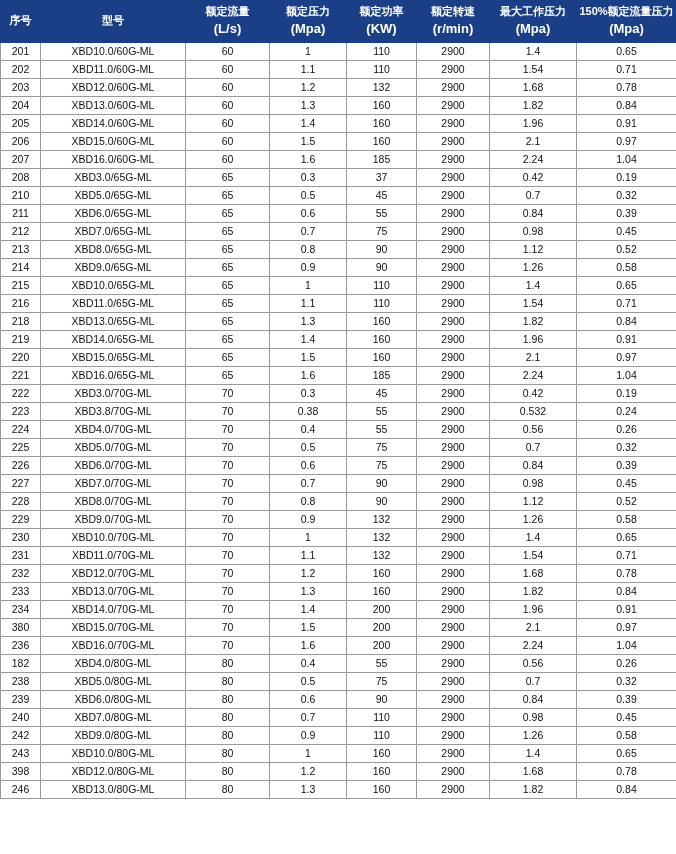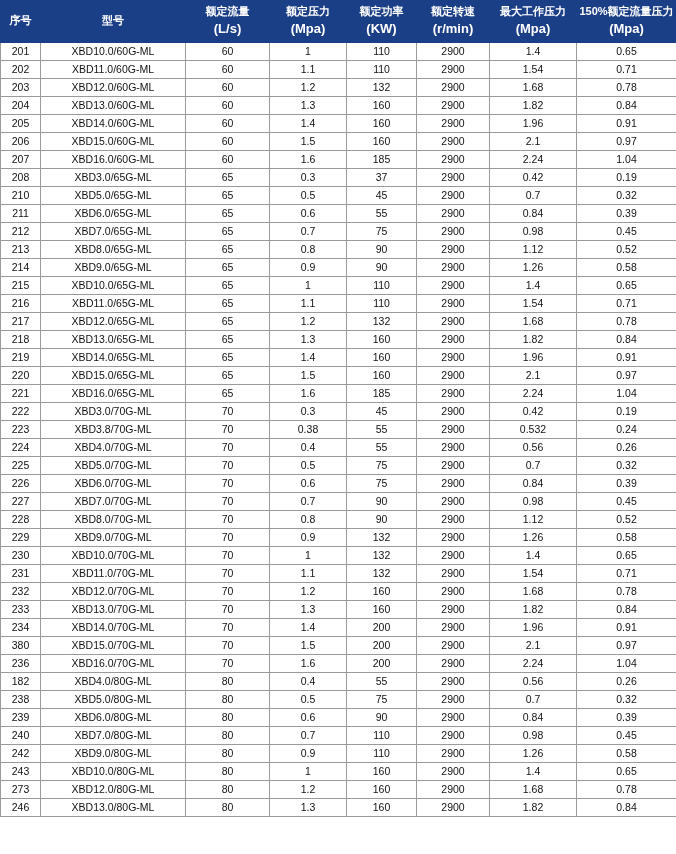--- a/index.html
+++ b/index.html
@@ -225,281 +225,271 @@
         <td>216</td>
         <td>XBD11.0/65G-ML</td>
         <td>65</td>
         <td>1.1</td>
         <td>110</td>
         <td>2900</td>
         <td>1.54</td>
         <td>0.71</td>
       </tr>
       <tr>
-        <td>217</td>
-        <td>XBD12.0/65G-ML</td>
-        <td>65</td>
+        <td>218</td>
+        <td>XBD13.0/65G-ML</td>
+        <td>65</td>
+        <td>1.3</td>
+        <td>160</td>
+        <td>2900</td>
+        <td>1.82</td>
+        <td>0.84</td>
+      </tr>
+      <tr>
+        <td>219</td>
+        <td>XBD14.0/65G-ML</td>
+        <td>65</td>
+        <td>1.4</td>
+        <td>160</td>
+        <td>2900</td>
+        <td>1.96</td>
+        <td>0.91</td>
+      </tr>
+      <tr>
+        <td>220</td>
+        <td>XBD15.0/65G-ML</td>
+        <td>65</td>
+        <td>1.5</td>
+        <td>160</td>
+        <td>2900</td>
+        <td>2.1</td>
+        <td>0.97</td>
+      </tr>
+      <tr>
+        <td>221</td>
+        <td>XBD16.0/65G-ML</td>
+        <td>65</td>
+        <td>1.6</td>
+        <td>185</td>
+        <td>2900</td>
+        <td>2.24</td>
+        <td>1.04</td>
+      </tr>
+      <tr>
+        <td>222</td>
+        <td>XBD3.0/70G-ML</td>
+        <td>70</td>
+        <td>0.3</td>
+        <td>45</td>
+        <td>2900</td>
+        <td>0.42</td>
+        <td>0.19</td>
+      </tr>
+      <tr>
+        <td>223</td>
+        <td>XBD3.8/70G-ML</td>
+        <td>70</td>
+        <td>0.38</td>
+        <td>55</td>
+        <td>2900</td>
+        <td>0.532</td>
+        <td>0.24</td>
+      </tr>
+      <tr>
+        <td>224</td>
+        <td>XBD4.0/70G-ML</td>
+        <td>70</td>
+        <td>0.4</td>
+        <td>55</td>
+        <td>2900</td>
+        <td>0.56</td>
+        <td>0.26</td>
+      </tr>
+      <tr>
+        <td>225</td>
+        <td>XBD5.0/70G-ML</td>
+        <td>70</td>
+        <td>0.5</td>
+        <td>75</td>
+        <td>2900</td>
+        <td>0.7</td>
+        <td>0.32</td>
+      </tr>
+      <tr>
+        <td>226</td>
+        <td>XBD6.0/70G-ML</td>
+        <td>70</td>
+        <td>0.6</td>
+        <td>75</td>
+        <td>2900</td>
+        <td>0.84</td>
+        <td>0.39</td>
+      </tr>
+      <tr>
+        <td>227</td>
+        <td>XBD7.0/70G-ML</td>
+        <td>70</td>
+        <td>0.7</td>
+        <td>90</td>
+        <td>2900</td>
+        <td>0.98</td>
+        <td>0.45</td>
+      </tr>
+      <tr>
+        <td>228</td>
+        <td>XBD8.0/70G-ML</td>
+        <td>70</td>
+        <td>0.8</td>
+        <td>90</td>
+        <td>2900</td>
+        <td>1.12</td>
+        <td>0.52</td>
+      </tr>
+      <tr>
+        <td>229</td>
+        <td>XBD9.0/70G-ML</td>
+        <td>70</td>
+        <td>0.9</td>
+        <td>132</td>
+        <td>2900</td>
+        <td>1.26</td>
+        <td>0.58</td>
+      </tr>
+      <tr>
+        <td>230</td>
+        <td>XBD10.0/70G-ML</td>
+        <td>70</td>
+        <td>1</td>
+        <td>132</td>
+        <td>2900</td>
+        <td>1.4</td>
+        <td>0.65</td>
+      </tr>
+      <tr>
+        <td>231</td>
+        <td>XBD11.0/70G-ML</td>
+        <td>70</td>
+        <td>1.1</td>
+        <td>132</td>
+        <td>2900</td>
+        <td>1.54</td>
+        <td>0.71</td>
+      </tr>
+      <tr>
+        <td>232</td>
+        <td>XBD12.0/70G-ML</td>
+        <td>70</td>
         <td>1.2</td>
-        <td>132</td>
+        <td>160</td>
         <td>2900</td>
         <td>1.68</td>
         <td>0.78</td>
       </tr>
       <tr>
-        <td>218</td>
-        <td>XBD13.0/65G-ML</td>
-        <td>65</td>
+        <td>233</td>
+        <td>XBD13.0/70G-ML</td>
+        <td>70</td>
         <td>1.3</td>
         <td>160</td>
         <td>2900</td>
         <td>1.82</td>
         <td>0.84</td>
       </tr>
       <tr>
-        <td>219</td>
-        <td>XBD14.0/65G-ML</td>
-        <td>65</td>
-        <td>1.4</td>
-        <td>160</td>
+        <td>234</td>
+        <td>XBD14.0/70G-ML</td>
+        <td>70</td>
+        <td>1.4</td>
+        <td>200</td>
         <td>2900</td>
         <td>1.96</td>
         <td>0.91</td>
       </tr>
       <tr>
-        <td>220</td>
-        <td>XBD15.0/65G-ML</td>
-        <td>65</td>
+        <td>380</td>
+        <td>XBD15.0/70G-ML</td>
+        <td>70</td>
         <td>1.5</td>
-        <td>160</td>
+        <td>200</td>
         <td>2900</td>
         <td>2.1</td>
         <td>0.97</td>
       </tr>
       <tr>
-        <td>221</td>
-        <td>XBD16.0/65G-ML</td>
-        <td>65</td>
+        <td>236</td>
+        <td>XBD16.0/70G-ML</td>
+        <td>70</td>
         <td>1.6</td>
-        <td>185</td>
+        <td>200</td>
         <td>2900</td>
         <td>2.24</td>
         <td>1.04</td>
       </tr>
       <tr>
-        <td>222</td>
-        <td>XBD3.0/70G-ML</td>
-        <td>70</td>
-        <td>0.3</td>
-        <td>45</td>
-        <td>2900</td>
-        <td>0.42</td>
-        <td>0.19</td>
-      </tr>
-      <tr>
-        <td>223</td>
-        <td>XBD3.8/70G-ML</td>
-        <td>70</td>
-        <td>0.38</td>
-        <td>55</td>
-        <td>2900</td>
-        <td>0.532</td>
-        <td>0.24</td>
-      </tr>
-      <tr>
-        <td>224</td>
-        <td>XBD4.0/70G-ML</td>
-        <td>70</td>
+        <td>182</td>
+        <td>XBD4.0/80G-ML</td>
+        <td>80</td>
         <td>0.4</td>
         <td>55</td>
         <td>2900</td>
         <td>0.56</td>
         <td>0.26</td>
       </tr>
       <tr>
-        <td>225</td>
-        <td>XBD5.0/70G-ML</td>
-        <td>70</td>
+        <td>238</td>
+        <td>XBD5.0/80G-ML</td>
+        <td>80</td>
         <td>0.5</td>
         <td>75</td>
         <td>2900</td>
         <td>0.7</td>
         <td>0.32</td>
       </tr>
       <tr>
-        <td>226</td>
-        <td>XBD6.0/70G-ML</td>
-        <td>70</td>
+        <td>239</td>
+        <td>XBD6.0/80G-ML</td>
+        <td>80</td>
         <td>0.6</td>
-        <td>75</td>
+        <td>90</td>
         <td>2900</td>
         <td>0.84</td>
         <td>0.39</td>
       </tr>
       <tr>
-        <td>227</td>
-        <td>XBD7.0/70G-ML</td>
-        <td>70</td>
+        <td>240</td>
+        <td>XBD7.0/80G-ML</td>
+        <td>80</td>
         <td>0.7</td>
-        <td>90</td>
+        <td>110</td>
         <td>2900</td>
         <td>0.98</td>
         <td>0.45</td>
       </tr>
       <tr>
-        <td>228</td>
-        <td>XBD8.0/70G-ML</td>
-        <td>70</td>
-        <td>0.8</td>
-        <td>90</td>
-        <td>2900</td>
-        <td>1.12</td>
-        <td>0.52</td>
-      </tr>
-      <tr>
-        <td>229</td>
-        <td>XBD9.0/70G-ML</td>
-        <td>70</td>
+        <td>242</td>
+        <td>XBD9.0/80G-ML</td>
+        <td>80</td>
         <td>0.9</td>
-        <td>132</td>
+        <td>110</td>
         <td>2900</td>
         <td>1.26</td>
         <td>0.58</td>
       </tr>
       <tr>
-        <td>230</td>
-        <td>XBD10.0/70G-ML</td>
-        <td>70</td>
-        <td>1</td>
-        <td>132</td>
-        <td>2900</td>
-        <td>1.4</td>
-        <td>0.65</td>
-      </tr>
-      <tr>
-        <td>231</td>
-        <td>XBD11.0/70G-ML</td>
-        <td>70</td>
-        <td>1.1</td>
-        <td>132</td>
-        <td>2900</td>
-        <td>1.54</td>
-        <td>0.71</td>
-      </tr>
-      <tr>
-        <td>232</td>
-        <td>XBD12.0/70G-ML</td>
-        <td>70</td>
-        <td>1.2</td>
-        <td>160</td>
-        <td>2900</td>
-        <td>1.68</td>
-        <td>0.78</td>
-      </tr>
-      <tr>
-        <td>233</td>
-        <td>XBD13.0/70G-ML</td>
-        <td>70</td>
-        <td>1.3</td>
-        <td>160</td>
-        <td>2900</td>
-        <td>1.82</td>
-        <td>0.84</td>
-      </tr>
-      <tr>
-        <td>234</td>
-        <td>XBD14.0/70G-ML</td>
-        <td>70</td>
-        <td>1.4</td>
-        <td>200</td>
-        <td>2900</td>
-        <td>1.96</td>
-        <td>0.91</td>
-      </tr>
-      <tr>
-        <td>380</td>
-        <td>XBD15.0/70G-ML</td>
-        <td>70</td>
-        <td>1.5</td>
-        <td>200</td>
-        <td>2900</td>
-        <td>2.1</td>
-        <td>0.97</td>
-      </tr>
-      <tr>
-        <td>236</td>
-        <td>XBD16.0/70G-ML</td>
-        <td>70</td>
-        <td>1.6</td>
-        <td>200</td>
-        <td>2900</td>
-        <td>2.24</td>
-        <td>1.04</td>
-      </tr>
-      <tr>
-        <td>182</td>
-        <td>XBD4.0/80G-ML</td>
-        <td>80</td>
-        <td>0.4</td>
-        <td>55</td>
-        <td>2900</td>
-        <td>0.56</td>
-        <td>0.26</td>
-      </tr>
-      <tr>
-        <td>238</td>
-        <td>XBD5.0/80G-ML</td>
-        <td>80</td>
-        <td>0.5</td>
-        <td>75</td>
-        <td>2900</td>
-        <td>0.7</td>
-        <td>0.32</td>
-      </tr>
-      <tr>
-        <td>239</td>
-        <td>XBD6.0/80G-ML</td>
-        <td>80</td>
-        <td>0.6</td>
-        <td>90</td>
-        <td>2900</td>
-        <td>0.84</td>
-        <td>0.39</td>
-      </tr>
-      <tr>
-        <td>240</td>
-        <td>XBD7.0/80G-ML</td>
-        <td>80</td>
-        <td>0.7</td>
-        <td>110</td>
-        <td>2900</td>
-        <td>0.98</td>
-        <td>0.45</td>
-      </tr>
-      <tr>
-        <td>242</td>
-        <td>XBD9.0/80G-ML</td>
-        <td>80</td>
-        <td>0.9</td>
-        <td>110</td>
-        <td>2900</td>
-        <td>1.26</td>
-        <td>0.58</td>
-      </tr>
-      <tr>
         <td>243</td>
         <td>XBD10.0/80G-ML</td>
         <td>80</td>
         <td>1</td>
         <td>160</td>
         <td>2900</td>
         <td>1.4</td>
         <td>0.65</td>
       </tr>
       <tr>
-        <td>273</td>
+        <td>398</td>
         <td>XBD12.0/80G-ML</td>
         <td>80</td>
         <td>1.2</td>
         <td>160</td>
         <td>2900</td>
         <td>1.68</td>
         <td>0.78</td>
       </tr>
       <tr>
         <td>246</td>

